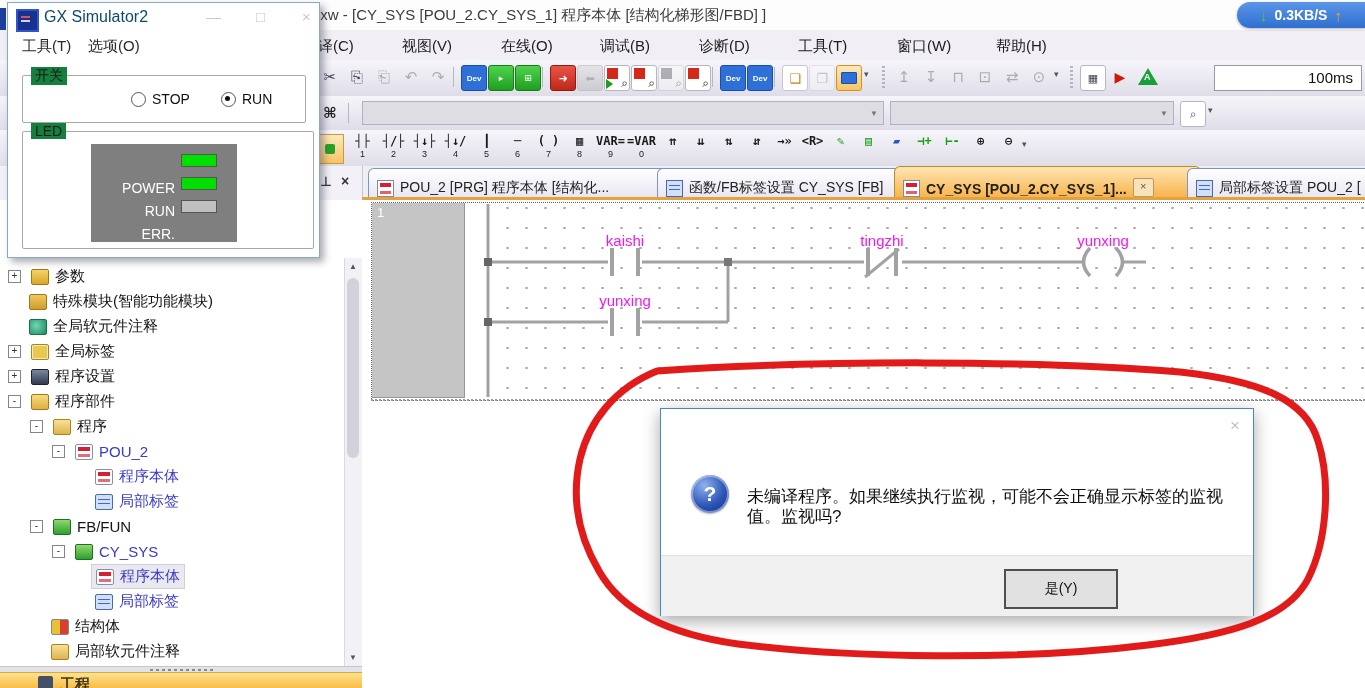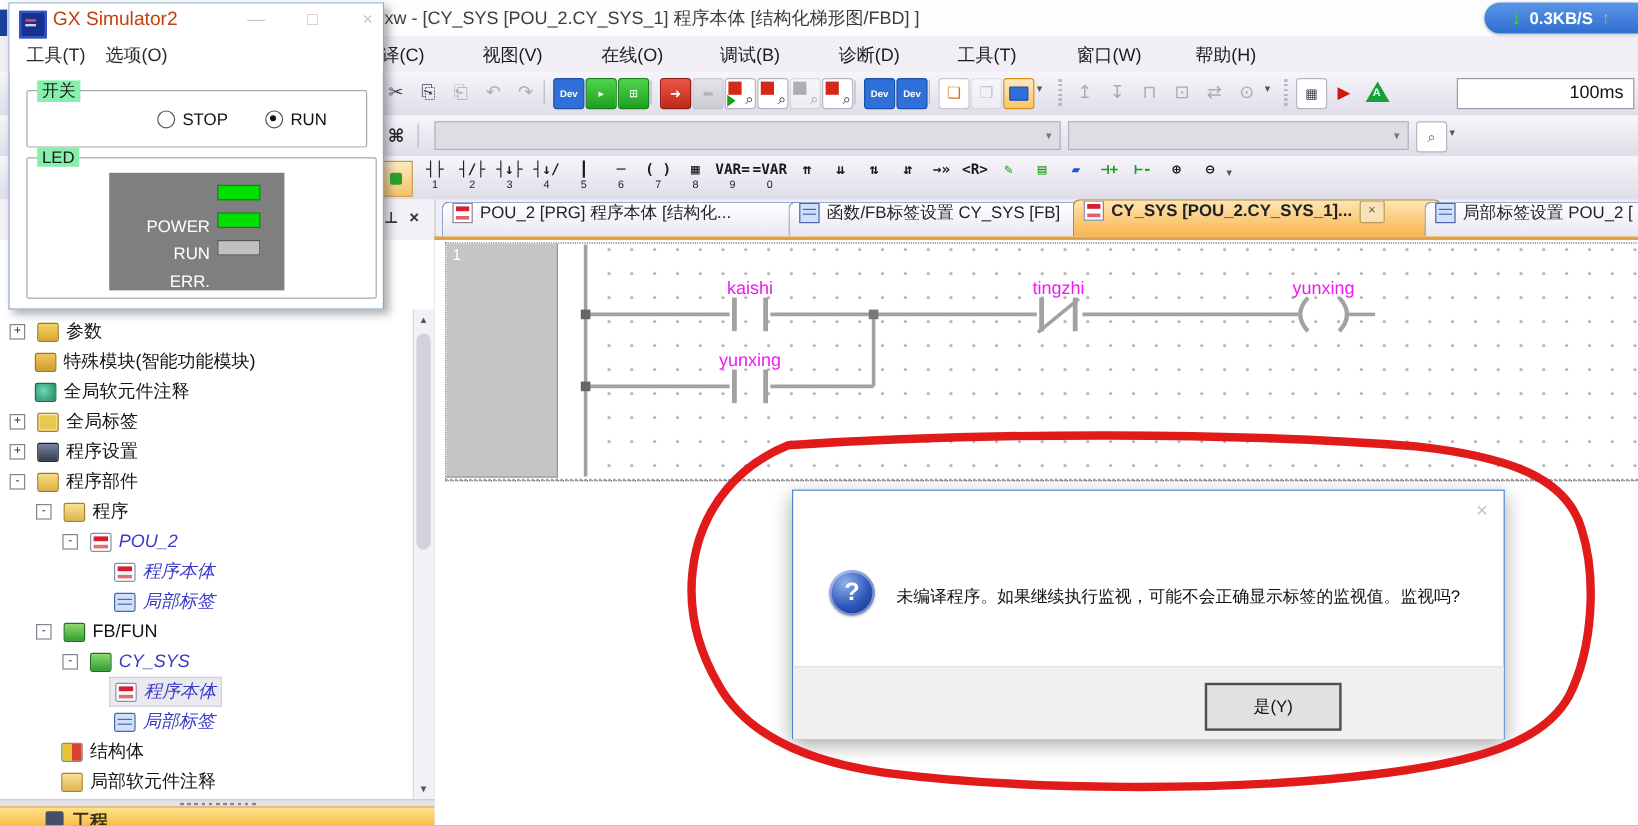--- a/index.html
+++ b/index.html
@@ -58,37 +58,37 @@
   .lad.cb .g{color:#2858c8;}
   #tb3-first{left:316px;top:4px;width:26px;height:28px;background:linear-gradient(#fbe9bd,#f6c565);border:1px solid #c89a3a;display:flex;align-items:center;justify-content:center;}
   #tb3-first i{width:10px;height:10px;background:#28a028;border-radius:2px;}
   
   #tabbar{left:0;top:166px;width:1365px;height:34px;background:#edeef6;}
   #navhead{left:0;top:0;width:362px;height:34px;background:#f3f1f7;border-right:1px solid #c8c5d2;}
   #navhead .pin{position:absolute;left:320px;top:8px;font-size:13px;color:#333;font-weight:bold;transform:rotate(0deg);}
   #navhead .cls{position:absolute;left:341px;top:7px;font-size:14px;color:#333;font-weight:bold;}
   #amber{left:362px;top:31px;width:1003px;height:3px;background:#e2a23f;}
   .tab{position:absolute;bottom:3px;height:28px;border:1px solid #7d94c4;border-bottom:none;border-radius:6px 6px 0 0;
-       background:linear-gradient(#ffffff,#e9e6f2);display:flex;align-items:flex-start;padding:0 8px;gap:6px;overflow:hidden;}
+       background:linear-gradient(#ffffff,#e9e6f2);display:flex;align-items:flex-end;padding:0 8px;gap:6px;overflow:hidden;}
   .tab .lbl{font-size:14px;color:#222;white-space:nowrap;overflow:hidden;text-overflow:ellipsis;}
   .tab.active{background:linear-gradient(#fde6b4,#f9b44d);border-color:#c08828;height:30px;}
   .tab.active .lbl{font-weight:bold;}
   .ticon{width:15px;height:15px;flex:0 0 15px;position:relative;background:#fff;border:1px solid #889;}
   .ticon.ladder:before{content:"";position:absolute;left:2px;top:2px;right:2px;height:4px;background:#d42030;}
   .ticon.ladder:after{content:"";position:absolute;left:2px;bottom:2px;right:2px;height:3px;background:#d42030;opacity:.7;}
   .ticon.table{background:#cfe0f8;border-color:#4868b0;}
   .ticon.table:before{content:"";position:absolute;left:2px;top:4px;right:2px;height:1px;background:#4868b0;box-shadow:0 4px 0 #4868b0;}
   .tclose{width:19px;height:17px;background:#f6e2bb;border:1px solid #b99a56;font-size:11px;line-height:15px;text-align:center;color:#6a5a28;border-radius:2px;flex:0 0 19px;}
   
   #nav{left:0;top:200px;width:362px;height:488px;background:#fff;border-right:1px solid #9aa2b8;}
   .trow{position:absolute;height:25px;display:flex;align-items:center;}
   .trow .exp{width:11px;height:11px;border:1px solid #848490;background:#fff;font-size:10px;line-height:9px;text-align:center;color:#333;margin-right:6px;flex:0 0 11px;}
   .trow .nic{width:16px;height:14px;margin-right:6px;flex:0 0 16px;border-radius:2px;position:relative;}
   .trow .tl{font-size:15px;color:#141414;white-space:nowrap;}
-  .trow.blue .tl{color:#3a3ac8;font-style:italic;}
+  .trow.blue .tl{color:#3a3ac8;}
   .trow .inner{display:flex;align-items:center;padding:2px 4px;}
   .trow.sel .inner{background:#e9e9ef;border:1px solid #cfcfda;}
   
   .ni-param{background:linear-gradient(#f4d468,#d8a828);border:1px solid #a07818;}
   .ni-module{background:linear-gradient(#f0c860,#cf9c2c);border:1px solid #a07818;}
   .ni-gcomment{background:radial-gradient(circle at 40% 40%,#6fd8b8,#1f8858);border:1px solid #16704a;border-radius:50%;}
   .ni-glabel{background:#e8c84f;border:1px solid #a8851c;box-shadow:inset 0 0 0 1px #f8eac0;}
   .ni-pset{background:linear-gradient(#7888a0,#303a50);border:1px solid #222;}
   .ni-parts{background:linear-gradient(#f6dc80,#e0b040);border:1px solid #a07818;border-radius:4px;}
   .ni-folder{background:linear-gradient(#f8e098,#dfb44e);border:1px solid #a8851c;}
@@ -118,40 +118,40 @@
   .ladlabel{position:absolute;width:90px;text-align:center;font-size:15px;color:#f018f0;z-index:3;}
   
   #dlg{left:660px;top:408px;width:592px;height:206px;background:#fff;border:1px solid #4a86c8;z-index:40;
        box-shadow:0 5px 16px rgba(0,0,0,.35);}
   #dlg-title{position:absolute;left:18px;top:9px;font-size:15px;color:#1b1b1b;white-space:nowrap;}
   #dlg-x{position:absolute;right:13px;top:7px;font-size:17px;color:#c2c2c2;}
   #dlg-icon{position:absolute;left:30px;top:66px;width:38px;height:38px;border-radius:50%;
      background:radial-gradient(circle at 35% 28%,#8fb2ec,#2b55b8 55%,#142f80);
      box-shadow:inset 0 0 0 2px rgba(230,238,255,.45),0 1px 2px rgba(0,0,0,.3);
      color:#fff;font-weight:bold;font-size:21px;text-align:center;line-height:38px;}
-  #dlg-msg{position:absolute;left:86px;top:78px;right:18px;font-size:14px;color:#101010;line-height:20px;}
+  #dlg-msg{position:absolute;left:86px;top:78px;right:18px;font-size:17px;color:#101010;line-height:20px;}
   #dlg-btns{position:absolute;left:0;right:0;top:146px;height:60px;background:#f0f0f0;border-top:1px solid #e2e2e2;}
   .dbtn{position:absolute;top:13px;width:110px;height:36px;background:#e1e1e1;font-size:14px;color:#111;
         text-align:center;line-height:34px;}
   #btn-yes{left:343px;border:2px solid #4f4f4f;}
   #btn-no{left:464px;border:1px solid #7e7e7e;}
   
   #redsvg{left:0;top:0;z-index:50;pointer-events:none;}
   
   #simwin{left:7px;top:2px;width:311px;height:254px;background:#fff;border:1px solid #88a8cc;z-index:60;
           box-shadow:4px 4px 7px rgba(70,70,85,.45);}
   #sim-title{position:absolute;left:0;top:0;right:0;height:30px;background:#fff;}
   #sim-icon{position:absolute;left:8px;top:6px;width:19px;height:19px;background:#16328e;border:2px solid #3353c8;}
   #sim-icon i{position:absolute;left:3px;top:5px;width:9px;height:2px;background:#e05050;box-shadow:0 4px 0 #d0d0e8;}
-  #sim-name{position:absolute;left:36px;top:5px;font-size:16px;color:#c2410c;}
+  #sim-name{position:absolute;left:36px;top:5px;font-size:16px;color:#0c4a6e;}
   .simctl{position:absolute;top:5px;font-size:15px;color:#ccc6d0;}
   #sim-menu{position:absolute;left:0;top:30px;right:0;height:28px;background:#fff;}
   #sim-menu span{position:absolute;top:4px;font-size:15px;color:#2a2a2a;}
   .grpbox{position:absolute;border:1px solid #a8a8a8;border-radius:2px;}
-  .grpbox .leg{position:absolute;left:8px;top:-9px;background:#86efac;padding:0 4px;font-size:14px;color:#1a1a1a;}
+  .grpbox .leg{position:absolute;left:8px;top:-9px;background:#15803d;padding:0 4px;font-size:14px;color:#1a1a1a;}
   .radio{position:absolute;display:flex;align-items:center;gap:6px;font-size:14px;color:#111;}
   .radio .rc{width:13px;height:13px;border-radius:50%;border:1px solid #555;background:#fff;position:relative;}
   .radio .rc.on:after{content:"";position:absolute;left:3px;top:3px;width:5px;height:5px;border-radius:50%;background:#111;}
   #led-panel{position:absolute;background:#7f7f7f;}
   .ledrow{position:absolute;left:0;width:100%;height:16px;}
   .ledrow .ll{position:absolute;right:62px;font-size:14px;color:#fff;top:0;margin-top:28px;}
   .ledrow .lr{position:absolute;right:20px;top:2px;width:34px;height:11px;border:1px solid #555;}
   #app-sliver{left:0;top:8px;width:6px;height:22px;background:#1d3f9e;z-index:58;}
 </style>
 </head>

